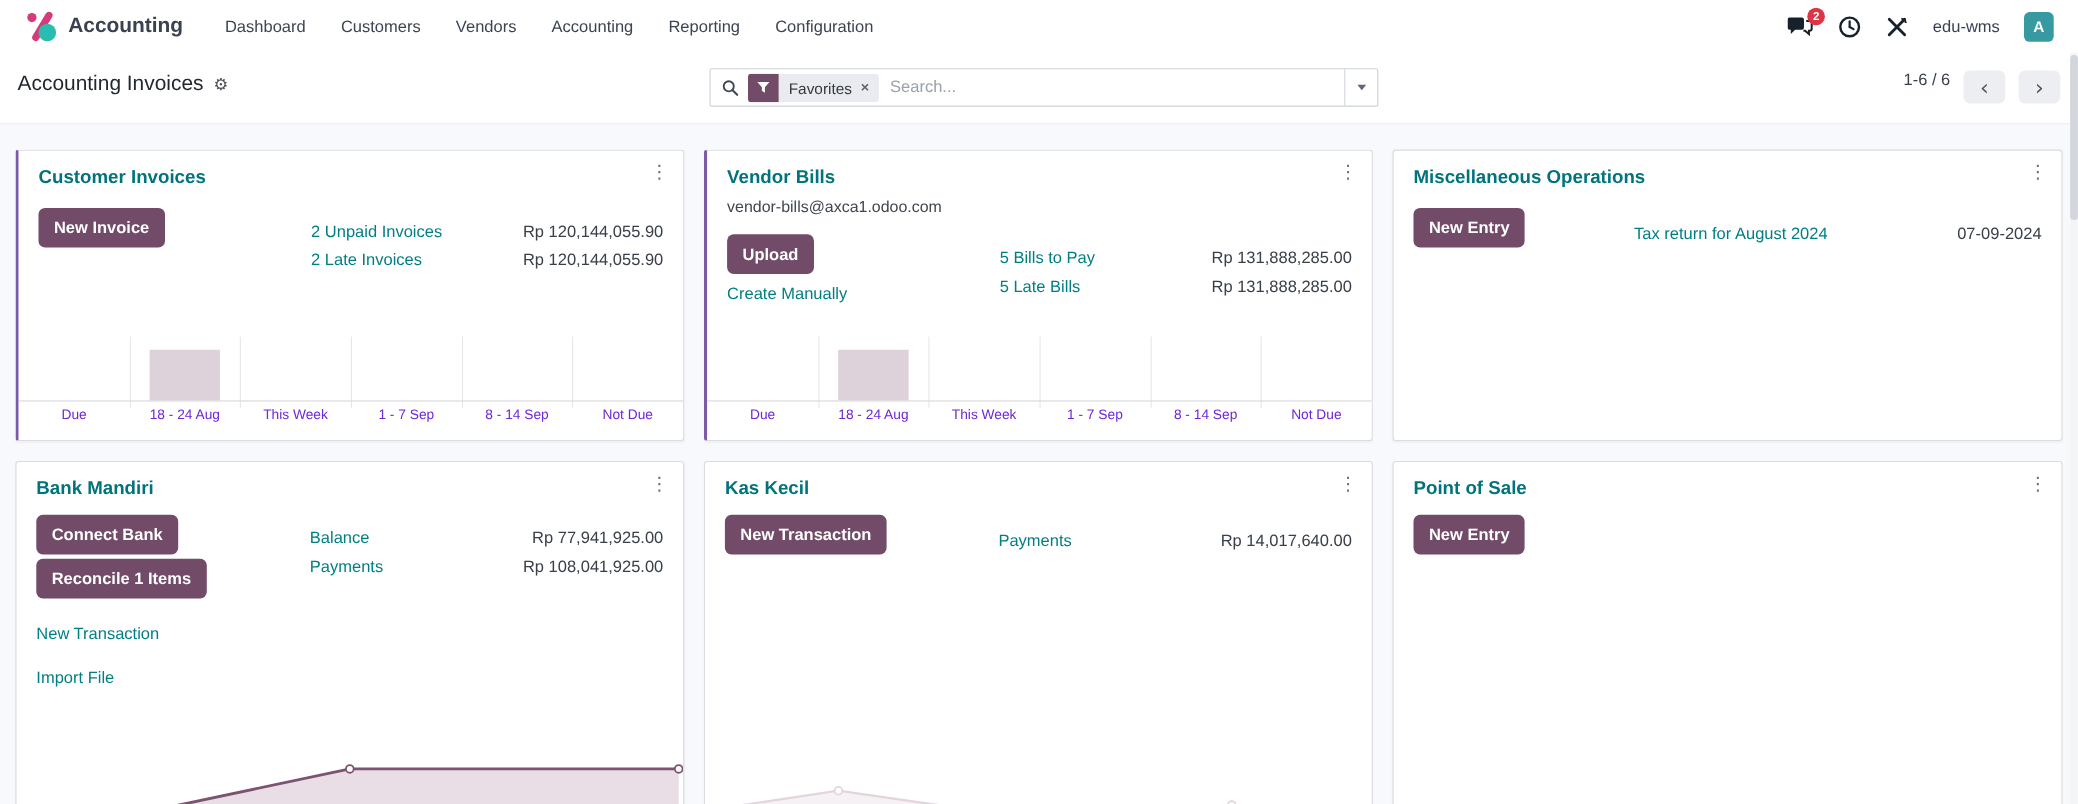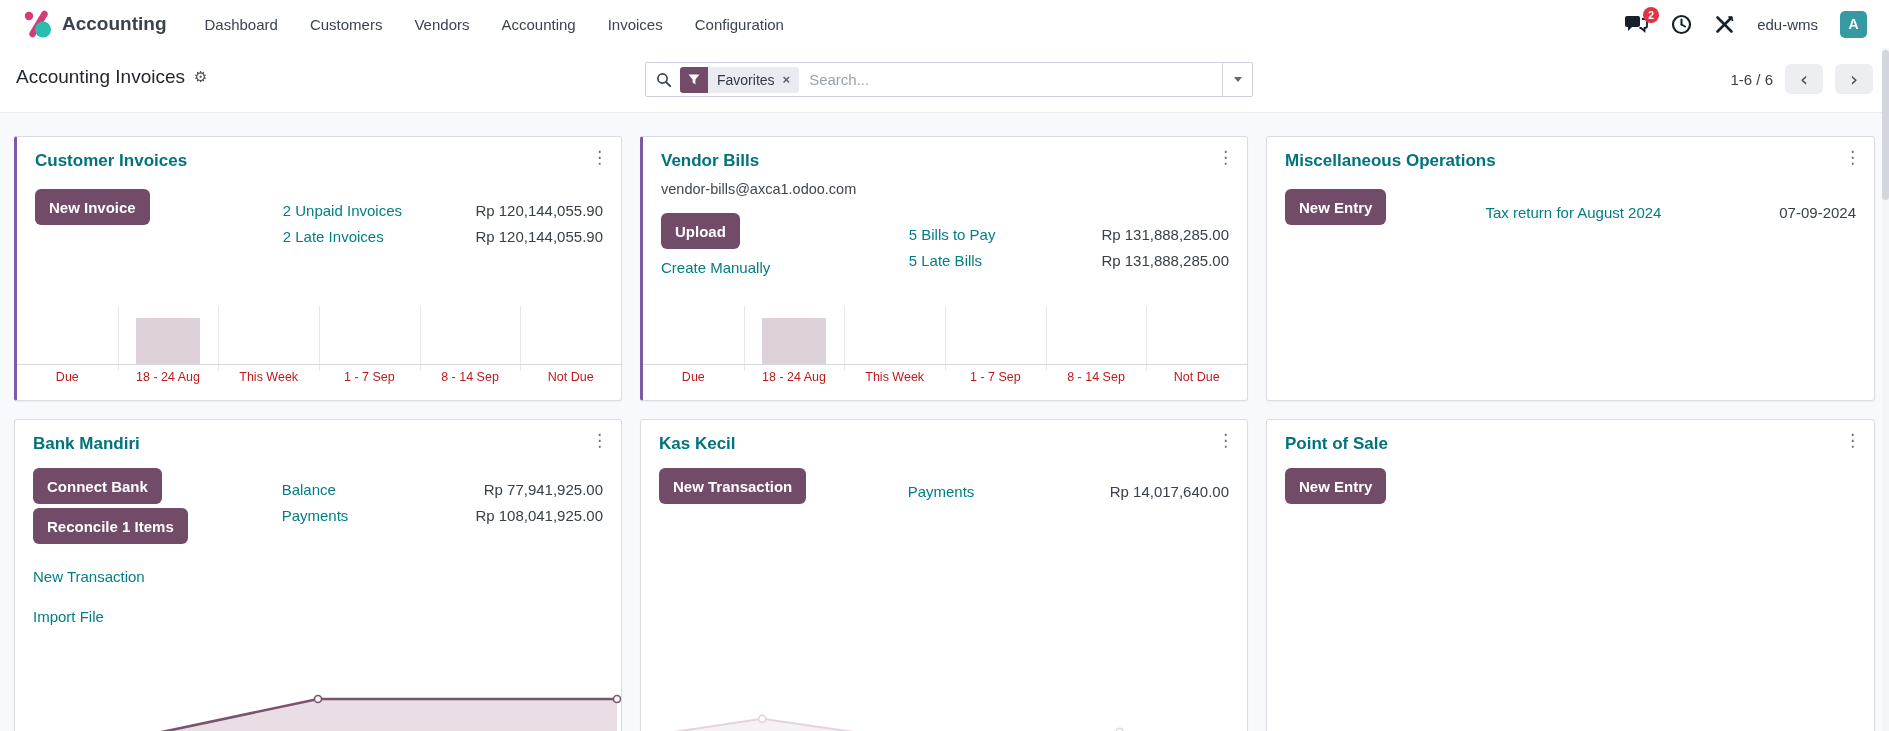--- a/index.html
+++ b/index.html
@@ -37,21 +37,21 @@
   .facet-filter { width:28px; background:#714b67; display:flex; align-items:center; justify-content:center; }
   .facet-body { background:#e9ebf0; display:flex; align-items:center; gap:8px; padding:0 9px; }
   .facet-label { font-size:14px; color:#343a40; }
   .facet-x { font-size:13px; color:#5b6168; cursor:pointer; font-weight:700; }
   .search-input { flex:1; min-width:0; border:none; outline:none; background:transparent;
                   font-size:15px; margin-left:10px; color:#394049; font-family:inherit; }
   .search-input::placeholder { color:#9aa1ab; }
   .search-caret { width:30px; align-self:stretch; display:flex; align-items:center; justify-content:center; cursor:pointer; }
   .caret-tri { width:0; height:0; border-left:4px solid transparent; border-right:4px solid transparent;
                border-top:5px solid #5f6774; }
-  .pager { position:absolute; right:16px; top:16px; display:flex; align-items:center; gap:12px; }
+  .pager { position:absolute; right:16px; top:16px; display:flex; align-items:flex-start; gap:12px; }
   .pager-range { font-size:15px; color:#394049; }
   .pager-btn { width:38px; height:30px; border:none; border-radius:6px; background:#eceef1; color:#4c535b;
                font-size:20px; line-height:1; display:flex; align-items:center; justify-content:center; cursor:pointer; }
 
   
   .content { position:absolute; top:112px; left:0; right:0; bottom:0; background:#f8f9fc;
              border-top:1px solid #ebedf3;padding-left:13px; }
   .cards { position:absolute; top:23px; left:14px; display:grid;
            grid-template-columns:608px 608px 609px; column-gap:18px; row-gap:18px; }
   .card { position:relative; background:#fff; border:1px solid #dadce2; border-radius:3px;
@@ -70,21 +70,21 @@
   .row .lnk { color:#017e84; font-size:15px; cursor:pointer; }
   .row .amt { color:#394049; font-size:15px; }
   .email { position:absolute; left:18px; top:44px; font-size:14.5px; color:#40474e; }
 
   
   .bar-chart { position:absolute; left:0; right:0; bottom:4px; height:90px; }
   .bar-chart .baseline { position:absolute; left:0; right:0; top:58px; border-top:1px solid #d8d8dc; }
   .bar-chart .vline { position:absolute; top:0; width:1px; height:65px; background:#e7e7ea; }
   .bar-chart .bar { position:absolute; bottom:32px; background:#ddd1da; }
   .bar-labels { position:absolute; top:64px; left:0; right:0; display:flex; }
-  .bar-labels span { flex:1; text-align:center; font-size:12.5px; color:#b91c1c; }
+  .bar-labels span { flex:1; text-align:center; font-size:12.5px; color:#6d28d9; }
 
   
   .line-chart { position:absolute; left:0; right:0; overflow:hidden; }
   .line-chart.tall { bottom:2px; height:92px; }
   .line-chart.short { bottom:2px; height:68px; }
 
   
   .ci-btn { top:52px; } .ci-rows { top:60px; }
   .vb-btn { top:76px; } .vb-create { top:122px; } .vb-rows { top:84px; }
   .mo-btn { top:52px; } .mo-rows { top:62px; }
@@ -107,21 +107,21 @@
       <line x1="22.5" y1="5" x2="10.5" y2="25" stroke="#d63a78" stroke-width="6.5" stroke-linecap="round"></line>
       <circle cx="21" cy="20.5" r="8" fill="#28bdae"></circle>
     </svg>
     <span class="brand-name">Accounting</span>
   </div>
   <div class="nav-menu">
     <span class="nav-item">Dashboard</span>
     <span class="nav-item">Customers</span>
     <span class="nav-item">Vendors</span>
     <span class="nav-item">Accounting</span>
-    <span class="nav-item">Invoices</span>
+    <span class="nav-item">Reporting</span>
     <span class="nav-item">Configuration</span>
   </div>
   <div class="nav-spacer"></div>
   <div class="nav-right">
     <div class="icon-btn">
       <svg width="24" height="20" viewBox="0 0 24 20">
         <path d="M2 2 h11 a2 2 0 0 1 2 2 v7 a2 2 0 0 1 -2 2 h-6 l-4 4 v-4 h-1 a2 2 0 0 1 -2 -2 v-7 a2 2 0 0 1 2 -2 z" fill="#16212c"></path>
         <path d="M17 5 h3 a2 2 0 0 1 2 2 v5 a2 2 0 0 1 -2 2 h-0.5 v3 l-3.5 -3 h-1.5" fill="none" stroke="#16212c" stroke-width="1.8"></path>
       </svg>
       <span class="badge">2</span>

